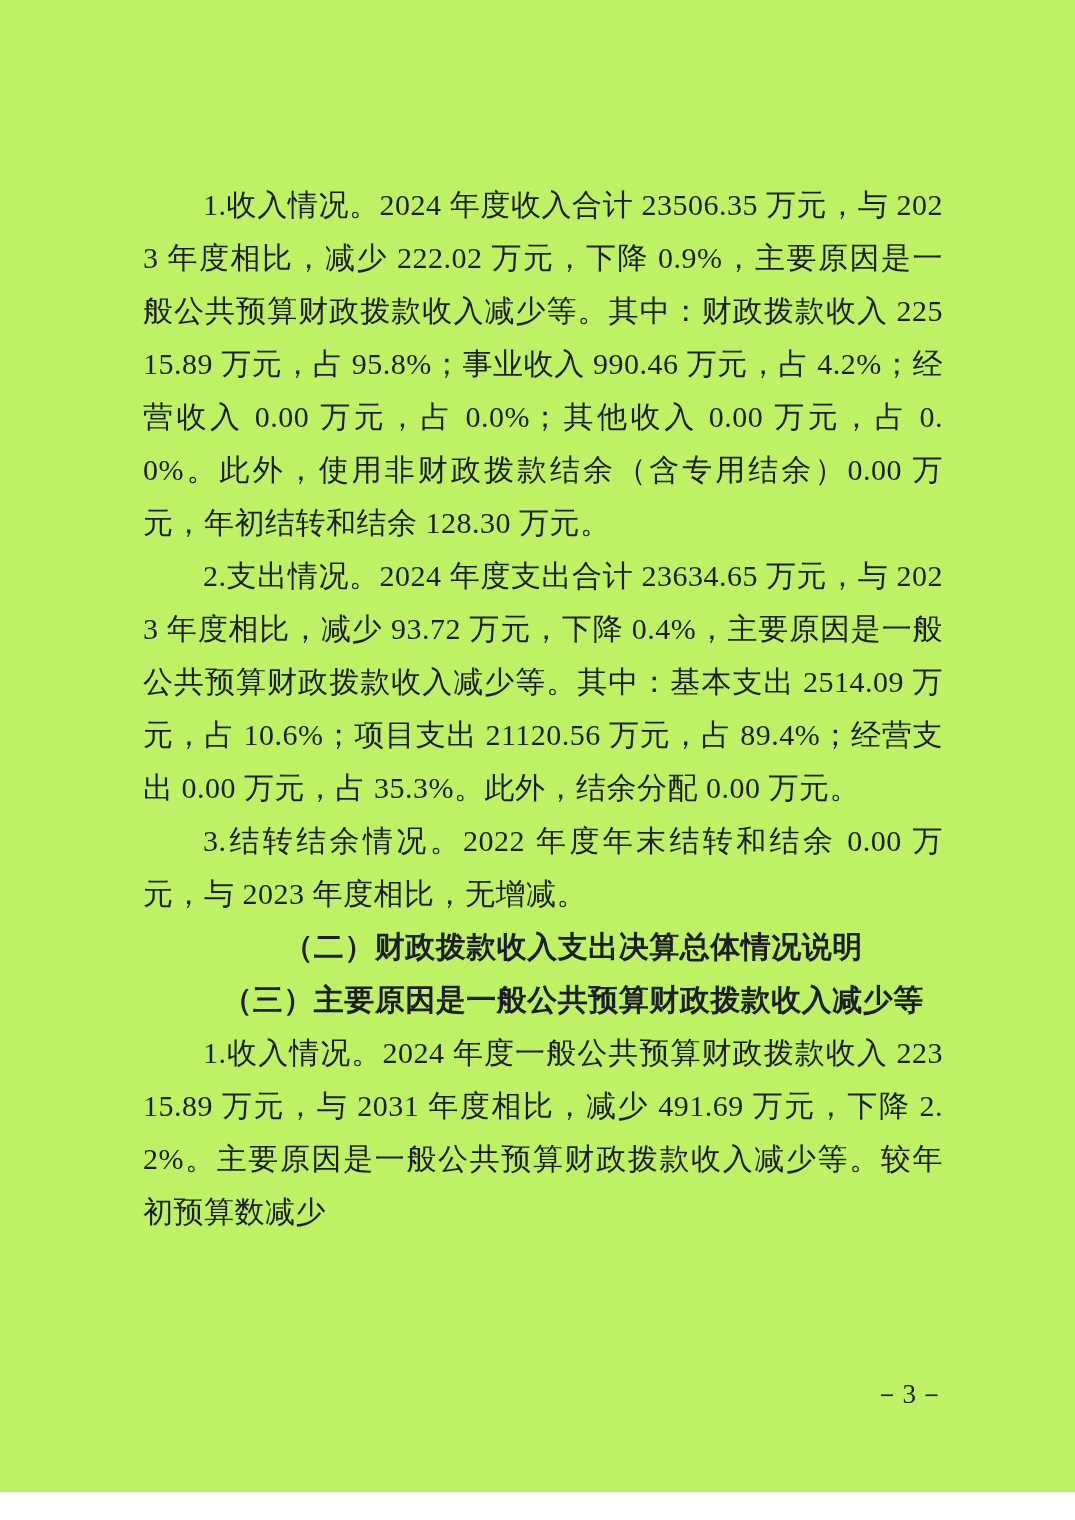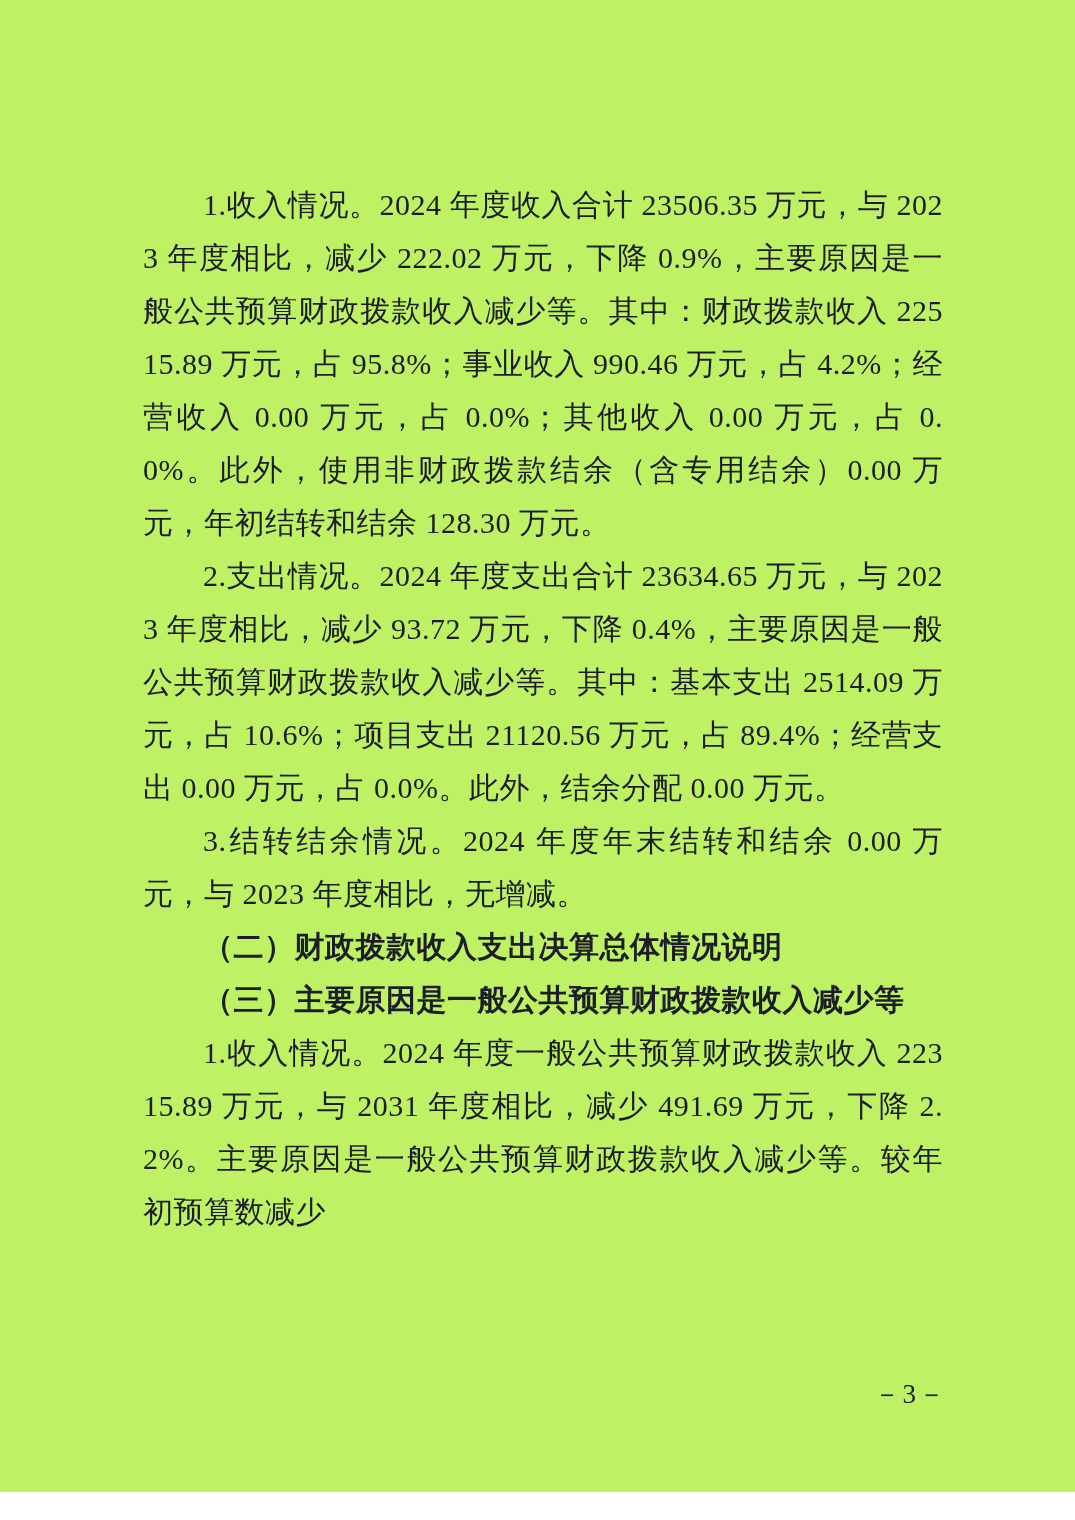--- a/index.html
+++ b/index.html
@@ -23,37 +23,37 @@
     font-size: 30px;
     line-height: 53px;
     text-align: justify;
     text-justify: inter-ideograph;
     text-indent: 2em;
     letter-spacing: 0.5px;
     word-break: break-all;
   }
   .content p.heading {
     font-weight: 700;
-    text-align: left;
+    text-align: center;
   }
   .page-number {
     position: absolute;
     right: 128px;
     bottom: 80px;
     font-size: 27px;
     letter-spacing: 2px;
     color: #1d1d28;
   }
 </style>
 </head>
 <body>
 
 <div class="page">
   <div class="content">
     <p class="body">1.收入情况。2024 年度收入合计 23506.35 万元，与 2023 年度相比，减少 222.02 万元，下降 0.9%，主要原因是一般公共预算财政拨款收入减少等。其中：财政拨款收入 22515.89 万元，占 95.8%；事业收入 990.46 万元，占 4.2%；经营收入 0.00 万元，占 0.0%；其他收入 0.00 万元，占 0.0%。此外，使用非财政拨款结余（含专用结余）0.00 万元，年初结转和结余 128.30 万元。</p>
-    <p class="body">2.支出情况。2024 年度支出合计 23634.65 万元，与 2023 年度相比，减少 93.72 万元，下降 0.4%，主要原因是一般公共预算财政拨款收入减少等。其中：基本支出 2514.09 万元，占 10.6%；项目支出 21120.56 万元，占 89.4%；经营支出 0.00 万元，占 0.0%。此外，结余分配 0.00 万元。</p>
-    <p class="body">3.结转结余情况。2024 年度年末结转和结余 0.00 万元，与 2023 年度相比，无增减。</p>
+    <p class="body">2.支出情况。2024 年度支出合计 23634.65 万元，与 2023 年度相比，减少 93.72 万元，下降 0.4%，主要原因是一般公共预算财政拨款收入减少等。其中：基本支出 2514.09 万元，占 10.6%；项目支出 21120.56 万元，占 89.4%；经营支出 0.00 万元，占 35.3%。此外，结余分配 0.00 万元。</p>
+    <p class="body">3.结转结余情况。2022 年度年末结转和结余 0.00 万元，与 2023 年度相比，无增减。</p>
     <p class="heading">（二）财政拨款收入支出决算总体情况说明</p>
     <p class="heading">（三）主要原因是一般公共预算财政拨款收入减少等</p>
     <p class="body">1.收入情况。2024 年度一般公共预算财政拨款收入 22315.89 万元，与 2031 年度相比，减少 491.69 万元，下降 2.2%。主要原因是一般公共预算财政拨款收入减少等。较年初预算数减少</p>
   </div>
   <div class="page-number">－3－</div>
 </div>
 
 </body></html>

